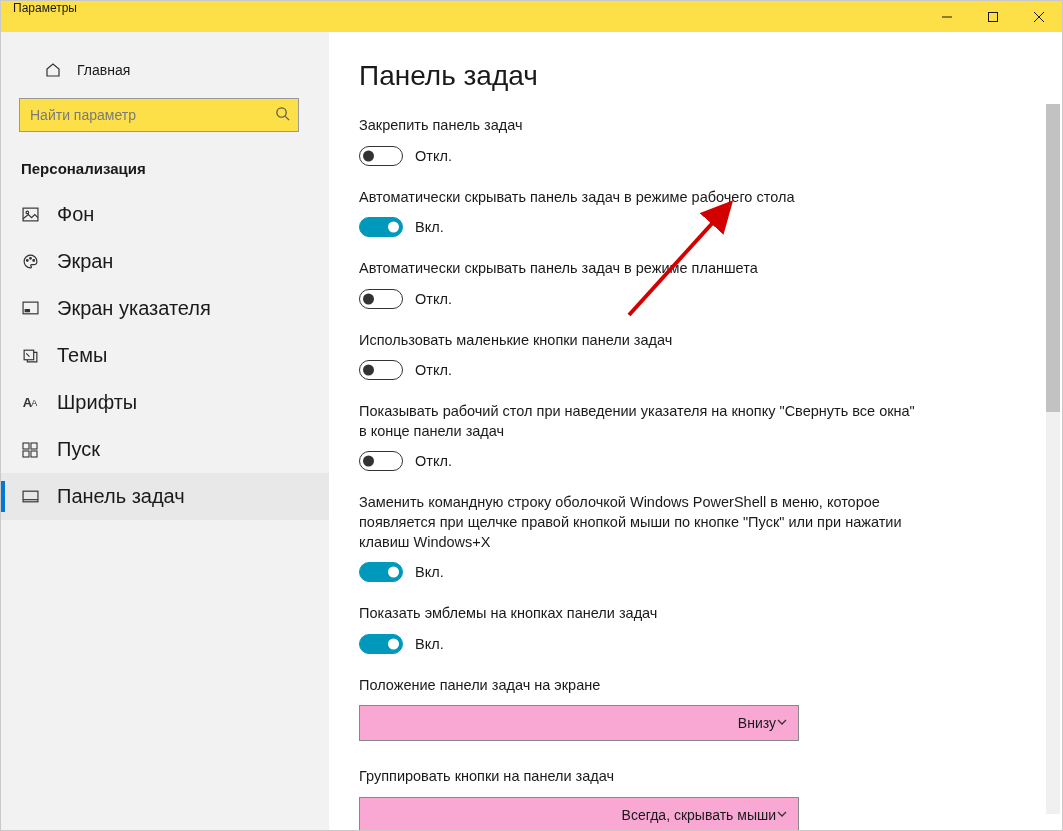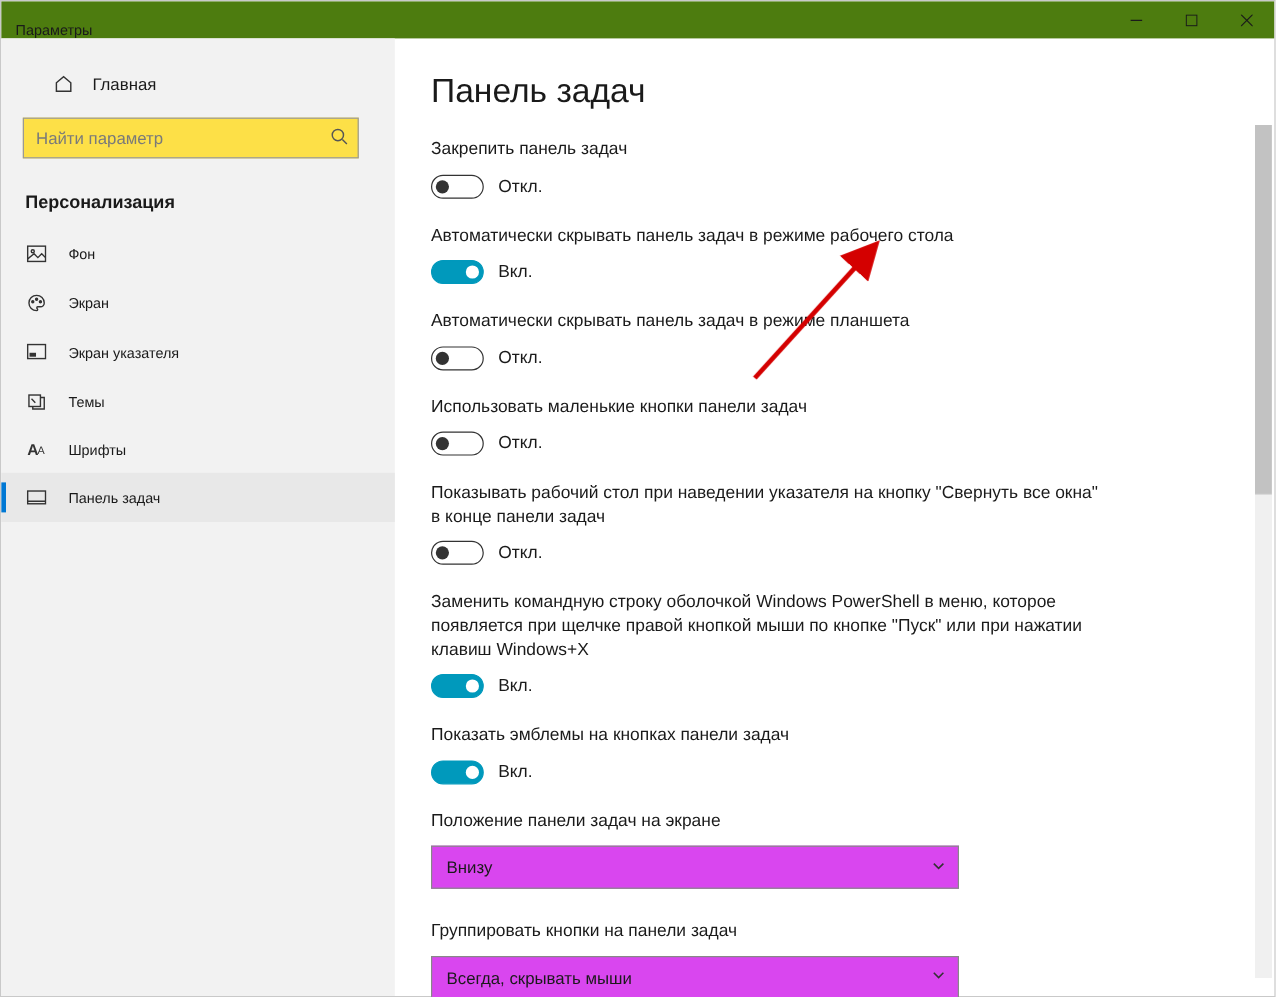--- a/index.html
+++ b/index.html
@@ -11,23 +11,23 @@
     width: 1063px;
     height: 831px;
     overflow: hidden;
     border: 1px solid #c9c9c9;
     position: relative;
   }
   
   .titlebar {
     height: 31px;
     display: flex;
-    align-items: flex-end;
+    align-items: flex-start;
     padding-left: 12px;
-    background: #4d7c0f;
+    background: #fde047;
     border-bottom: 0;
   }
   .titlebar .title { font-size: 12px; color: #1a1a1a; }
   .win-controls { margin-left: auto; display: flex; }
   .win-btn {
     width: 46px; height: 31px;
     display: flex; align-items: center; justify-content: center;
     color: #1a1a1a;
     font-size: 10px;
   }
@@ -73,21 +73,21 @@
     font-size: 15px; font-weight: 700;
   }
   .nav-item {
     display: flex; align-items: center;
     gap: 18px;
     padding: 12px 20px 12px 20px;
     cursor: default;
     position: relative;
   }
   .nav-item .ic { width: 18px; display:flex; align-items:center; justify-content:center; color:#333;}
-  .nav-item .lbl { font-size: 12px; }
+  .nav-item .lbl { font-size: 20px; }
   .nav-item.active::before {
     content: "";
     position: absolute;
     left: 0; top: 8px; bottom: 8px;
     width: 4px;
     background: #0078d4;
   }
   .nav-item.active { background: #e8e8e8; }
   
   .content-wrap {
@@ -138,22 +138,22 @@
     background: #fff;
     left: auto; right: 3px;
   }
   .toggle-state { font-size: 14.5px; }
   .dropdown {
     max-width: 440px;
     height: 36px;
     border: 1.5px solid #888;
     display: flex; align-items: center;
     padding: 0 10px 0 12px;
-    justify-content: space-between;
-    background: #d946ef;
+    justify-content: flex-end;
+    background: #f9a8d4;
     margin-top: 4px;
   }
   .dropdown .dlabel { font-size: 14px; }
   .dropdown .chev { font-size: 11px; color: #333; }
   
   .fake-scroll {
     position: absolute;
     right: 2px; top: 72px;
     width: 14px; height: 710px;
     background: #f0f0f0;
@@ -261,20 +261,31 @@
           </svg>
       </span>
       <span class="lbl">Темы</span>
     </div>
     <div class="nav-item">
       <span class="ic">
         <span style="font-size:13px;font-weight:600;letter-spacing:-1px;">A</span>
           <span style="font-size:9px;">A</span>
       </span>
       <span class="lbl">Шрифты</span>
+    </div>
+    <div class="nav-item">
+      <span class="ic">
+        <svg width="16" height="16" viewBox="0 0 16 16" fill="none" stroke="#333" stroke-width="1.1">
+            <rect x="1" y="1" width="6" height="6"></rect>
+            <rect x="9" y="1" width="6" height="6"></rect>
+            <rect x="1" y="9" width="6" height="6"></rect>
+            <rect x="9" y="9" width="6" height="6"></rect>
+          </svg>
+      </span>
+      <span class="lbl">Пуск</span>
     </div>
     <div class="nav-item active">
       <span class="ic">
         <svg width="17" height="17" viewBox="0 0 16 16" fill="none" stroke="#333" stroke-width="1.1">
             <rect x="1" y="3" width="14" height="10"></rect>
             <line x1="1" y1="11" x2="15" y2="11"></line>
           </svg>
       </span>
       <span class="lbl">Панель задач</span>
     </div>

